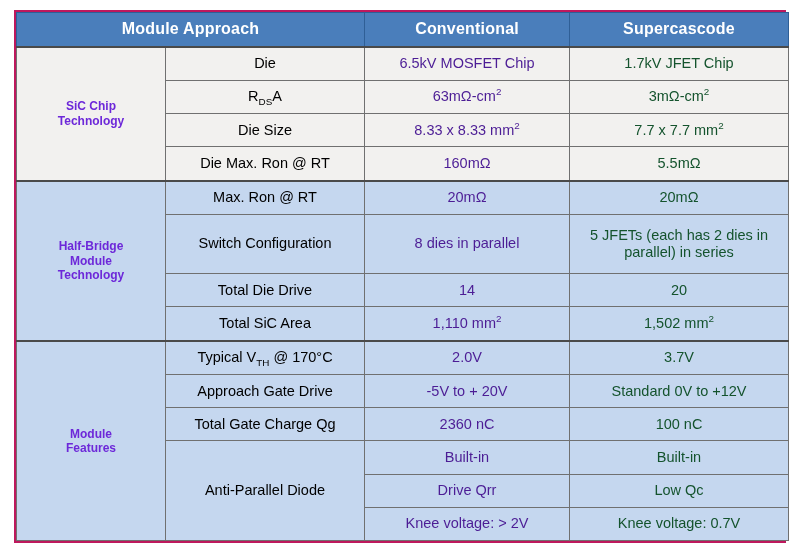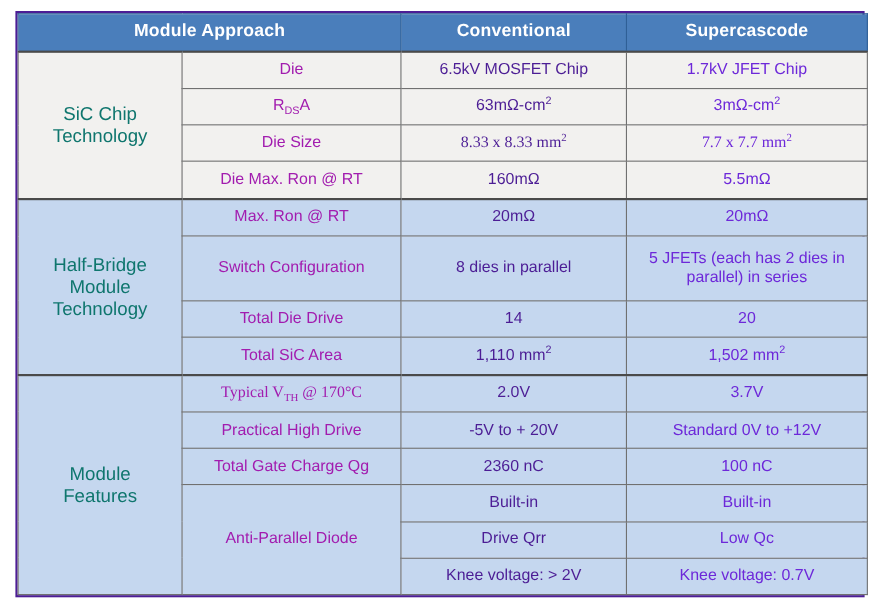--- a/index.html
+++ b/index.html
@@ -14,21 +14,21 @@
     overflow: hidden;
   }
 
   #table-wrap {
     position: absolute;
     left: 14px;
     top: 10px;
     width: 772px;
     height: 533px;
     box-sizing: border-box;
-    border: 2px solid #4c1d95;
+    border: 2px solid #be185d;
     background: #ffffff;
   }
 
   table.cmp {
     width: 100%;
     height: 100%;
     border-collapse: collapse;
     table-layout: fixed;
     font-size: 14.5px;
   }
@@ -57,48 +57,48 @@
   col.c-group { width: 149px; }
   col.c-param { width: 199px; }
   col.c-conv  { width: 205px; }
   col.c-super { width: 219px; }
 
   
   .sec-gray  { background: #f2f1ef; }
   .sec-blue  { background: #c5d7ef; }
 
   .group-cell {
-    font-weight: normal;
-    font-size: 17px;
-    color: #0f766e;
+    font-weight: bold;
+    font-size: 12px;
+    color: #6d28d9;
   }
 
   .param-cell {
-    color: #a21caf;
+    color: #000000;
   }
 
   .conv-cell {
     color: #4c1d95;
   }
 
   .super-cell {
-    color: #6d28d9;
+    color: #14532d;
   }
 
   
   tr.sec-start > td {
     border-top: 2px solid #4a4a4a;
   }
 
   sub, sup {
     font-size: 0.68em;
     line-height: 0;
   }
 
-  .nowrap { white-space: nowrap; font-family: Liberation Serif, serif; }
+  .nowrap { white-space: nowrap; }
 </style>
 </head>
 <body>
 
 <div id="table-wrap">
   <table class="cmp">
     <colgroup>
       <col class="c-group">
       <col class="c-param">
       <col class="c-conv">
@@ -190,21 +190,21 @@
           <span>Features</span>
         </td>
         <td class="sec-blue param-cell nowrap">
           <span>Typical V</span><sub>TH</sub><span> @ 170°C</span>
         </td>
         <td class="sec-blue conv-cell">2.0V</td>
         <td class="sec-blue super-cell">3.7V</td>
       </tr>
 
       <tr>
-        <td class="sec-blue param-cell">Practical High Drive</td>
+        <td class="sec-blue param-cell">Approach Gate Drive</td>
         <td class="sec-blue conv-cell">-5V to + 20V</td>
         <td class="sec-blue super-cell">Standard 0V to +12V</td>
       </tr>
 
       <tr>
         <td class="sec-blue param-cell">Total Gate Charge Qg</td>
         <td class="sec-blue conv-cell">2360 nC</td>
         <td class="sec-blue super-cell">100 nC</td>
       </tr>
 

